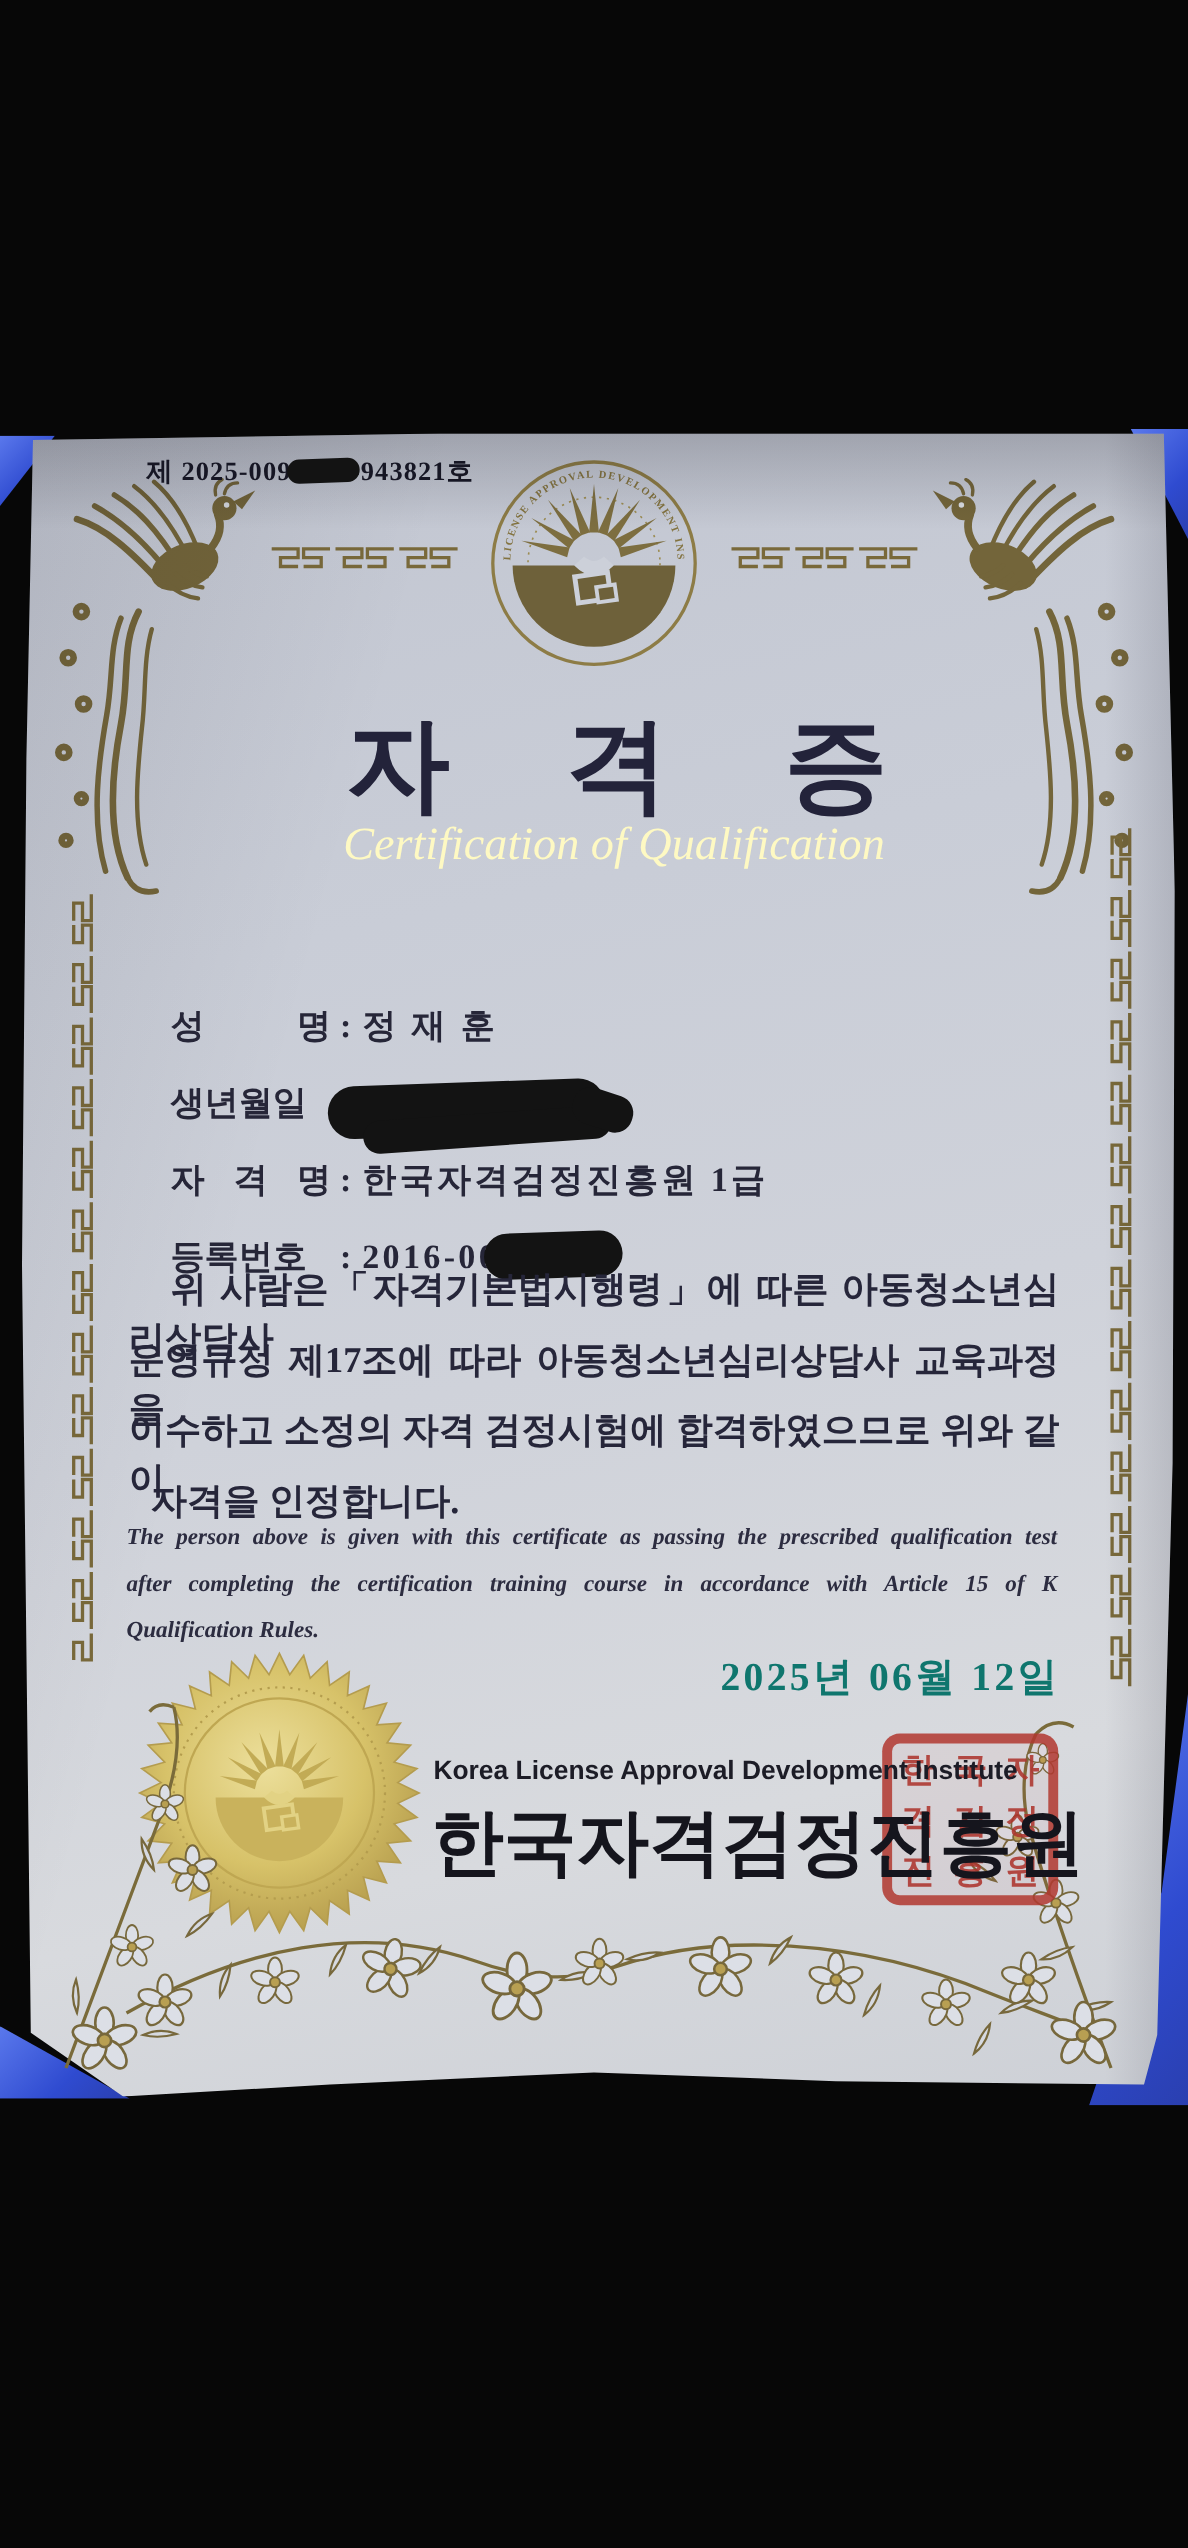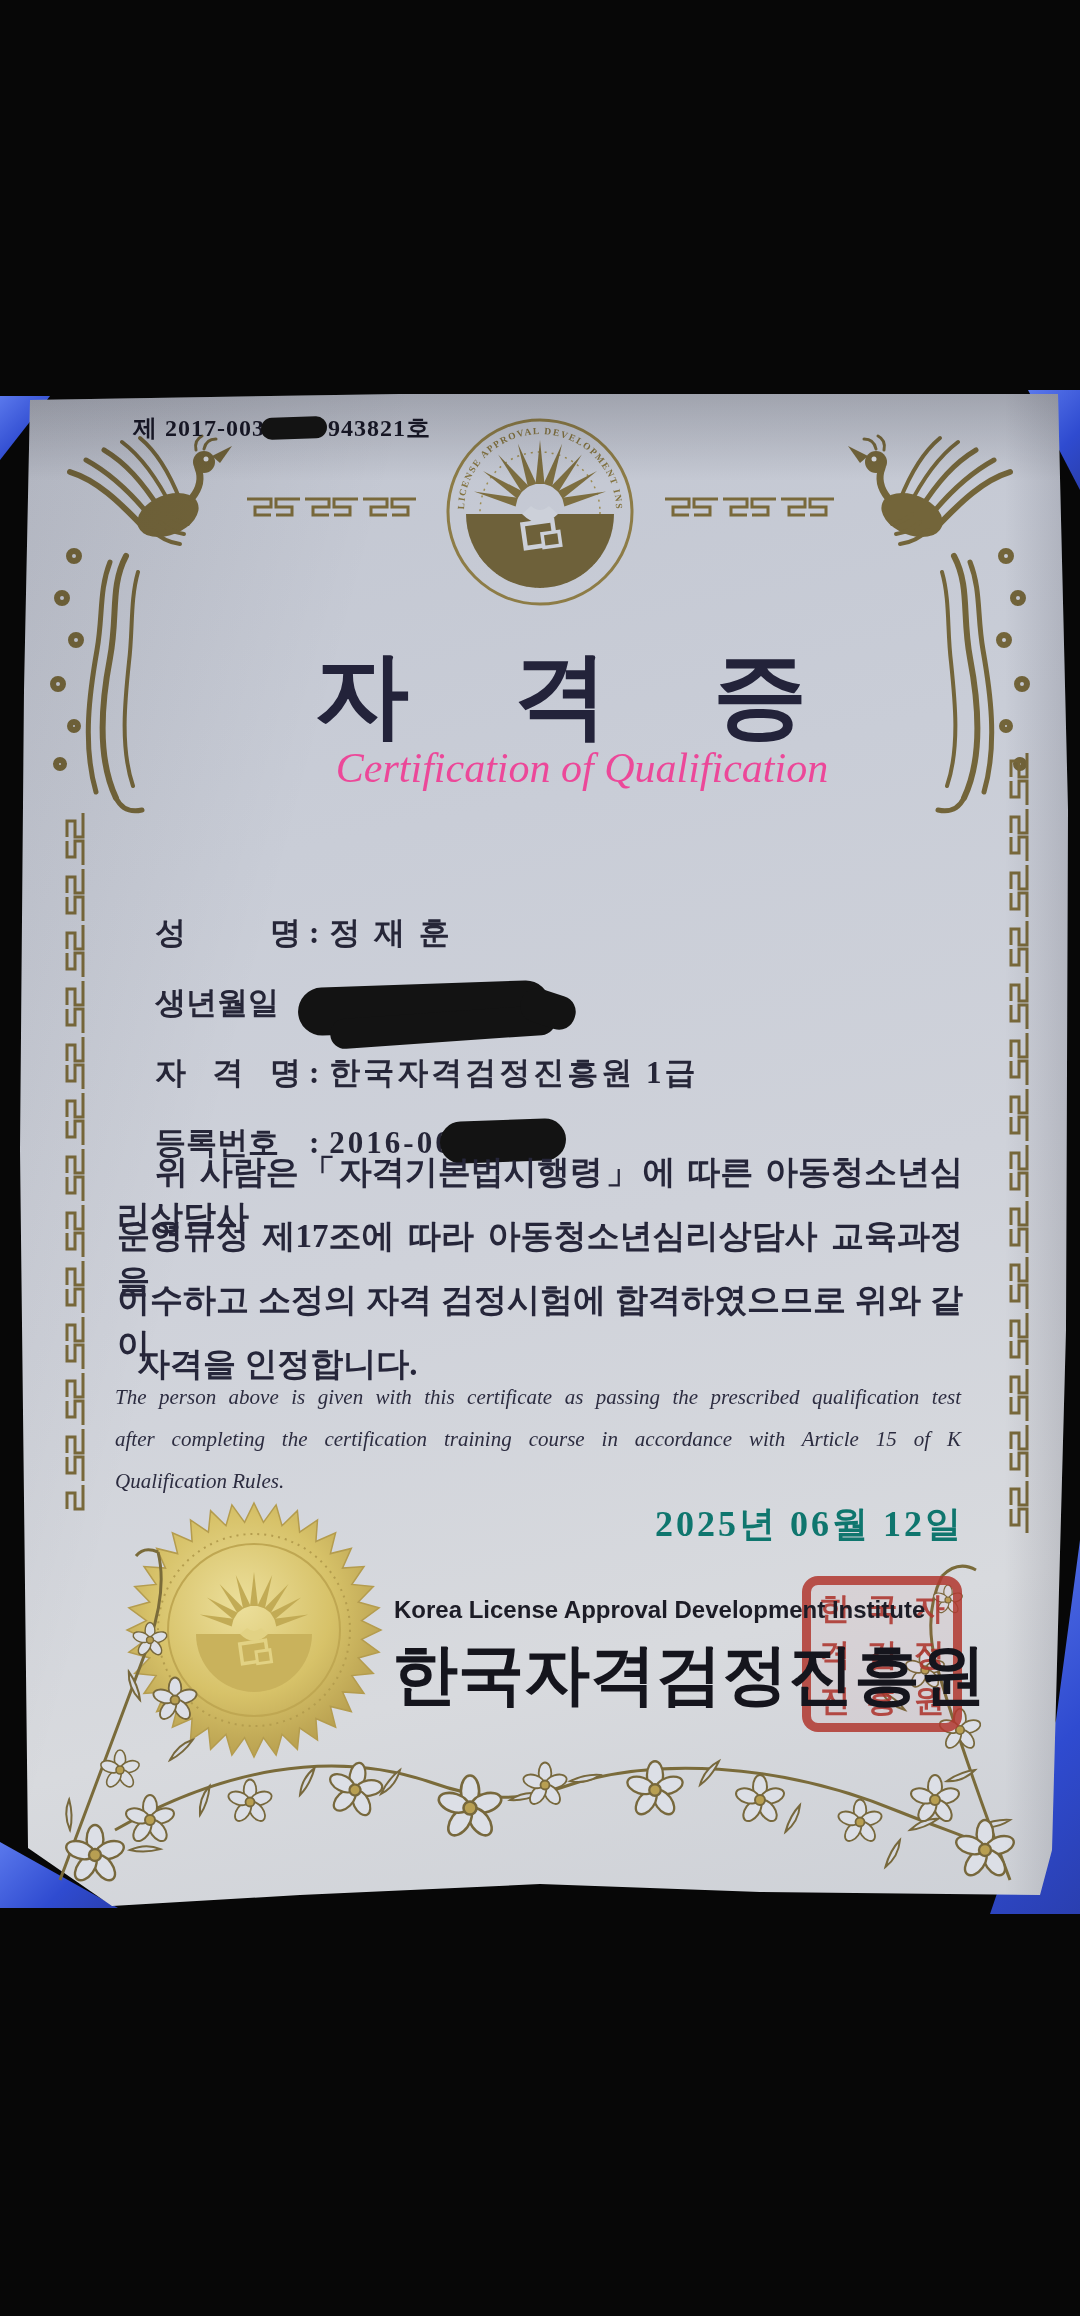--- a/index.html
+++ b/index.html
@@ -19,40 +19,40 @@
                     linear-gradient(to left,rgba(10,10,28,.16),rgba(0,0,0,0) 7%),
                     linear-gradient(105deg,rgba(8,8,20,.10),rgba(0,0,0,0) 28%);
          clip-path:polygon(30px 10px,400px 4px,1058px 4px,1068px 420px,1066px 940px,1052px 1460px,1040px 1505px,760px 1502px,540px 1494px,300px 1505px,112px 1516px,28px 1458px,20px 760px,24px 300px);}
   #deco{position:absolute;left:0;top:0;width:1080px;height:2316px;pointer-events:none;}
   .ink{color:#20202e;position:absolute;}
   #cert-number{left:133px;top:412px;font-size:24px;letter-spacing:1px;font-weight:600;color:#161624;}
   .redact{display:inline-block;background:#131313;border-radius:11px;vertical-align:middle;}
   #num-redact{width:66px;height:22px;margin:0 -8px 0 -4px;transform:translateY(-2px) rotate(-2deg);}
   #title{left:315px;top:632px;width:492px;display:flex;justify-content:space-between;
          font-size:94px;font-weight:600;color:#23233a;}
-  #subtitle{left:312px;top:744px;width:540px;text-align:center;font-style:italic;
-            font-size:42px;color:#ec4899;}
+  #subtitle{left:312px;top:744px;width:540px;font-style:italic;
+            font-size:42px;color:#fef9c3;}
   .frow{position:absolute;left:155px;font-size:31px;font-weight:600;color:#262638;height:46px;}
   .f-label{display:inline-block;width:146px;text-align:justify;text-align-last:justify;}
   .f-colon{display:inline-block;margin:0 10px 0 8px;}
   .f-value{letter-spacing:3px;}
   #row-name{top:912px;} #row-birth{top:982px;} #row-qual{top:1052px;} #row-reg{top:1122px;}
   #birth-redact{position:absolute;left:298px;top:984px;width:252px;height:48px;border-radius:24px;
                 background:#131313;transform:rotate(-2deg);}
   #birth-redact2{position:absolute;left:330px;top:1012px;width:226px;height:30px;border-radius:15px;
                 background:#131313;transform:rotate(-4deg);}
   #birth-redact3{position:absolute;left:520px;top:992px;width:56px;height:34px;border-radius:16px;
                 background:#131313;transform:rotate(18deg);}
   #reg-redact{position:absolute;left:440px;top:1120px;width:126px;height:42px;border-radius:21px;
               background:#131313;transform:rotate(-2deg);}
   #body-kr{left:117px;top:1150px;width:846px;font-size:33px;font-weight:600;color:#26263a;}
   #body-kr .bline{height:64px;text-align:justify;text-align-last:justify;}
   #body-kr .bline.first{text-indent:38px;}
   #body-kr .bline.last{text-align-last:left;margin-left:20px;}
-  #body-en{left:115px;top:1385px;width:846px;font-size:21px;font-style:italic;color:#2c2c40;}
+  #body-en{left:115px;top:1385px;width:846px;font-size:21px;font-style:italic;color:#2c2c40;font-weight:bold;}
   #body-en .eline{height:42px;text-align:justify;text-align-last:justify;}
   #body-en .eline.last{text-align-last:left;}
   #date-line{left:655px;top:1500px;font-size:36px;font-weight:600;letter-spacing:3px;color:#0f766e;}
   #issuer-en{left:394px;top:1596px;font-size:24px;font-weight:700;color:#1c1c26;
              font-family:"Liberation Sans","DejaVu Sans",sans-serif;z-index:5;}
   #issuer-kr{left:392px;top:1630px;font-size:66px;font-weight:800;letter-spacing:0px;color:#15151d;
              font-family:"Liberation Sans","DejaVu Sans",sans-serif;z-index:5;}
   #stamp{left:802px;top:1576px;width:142px;height:138px;border:9px solid rgba(178,56,48,.85);
          border-radius:16px;display:grid;grid-template-columns:repeat(3,1fr);z-index:4;
          align-items:center;justify-items:center;background:rgba(200,90,80,.06);}
@@ -287,21 +287,21 @@
       <use href="#flw" transform="translate(935,1800)"></use>
       <use href="#flw" transform="translate(960,1730) scale(0.85)"></use>
       <use href="#flw" transform="translate(925,1670) scale(0.8)"></use>
       <use href="#flw" transform="translate(948,1600) scale(0.6)"></use>
     </g>
   </svg>
 
   <div class="paper-shade"></div>
 
   <div class="ink" id="cert-number">
-    <span>제 2017-003</span><span class="redact" id="num-redact"></span><span>-943821호</span>
+    <span>제 2025-009</span><span class="redact" id="num-redact"></span><span>-943821호</span>
   </div>
 
   <div class="ink" id="title">
     <span>자</span>
     <span>격</span>
     <span>증</span>
   </div>
   <div class="ink" id="subtitle">Certification of Qualification</div>
 
   <div class="ink frow" id="row-name">

